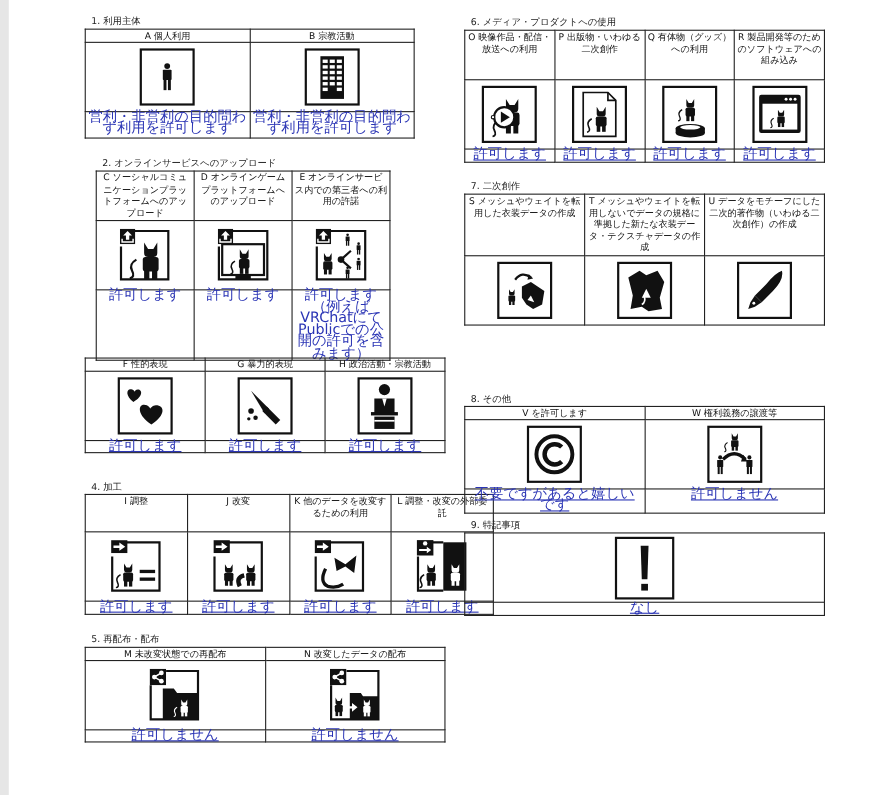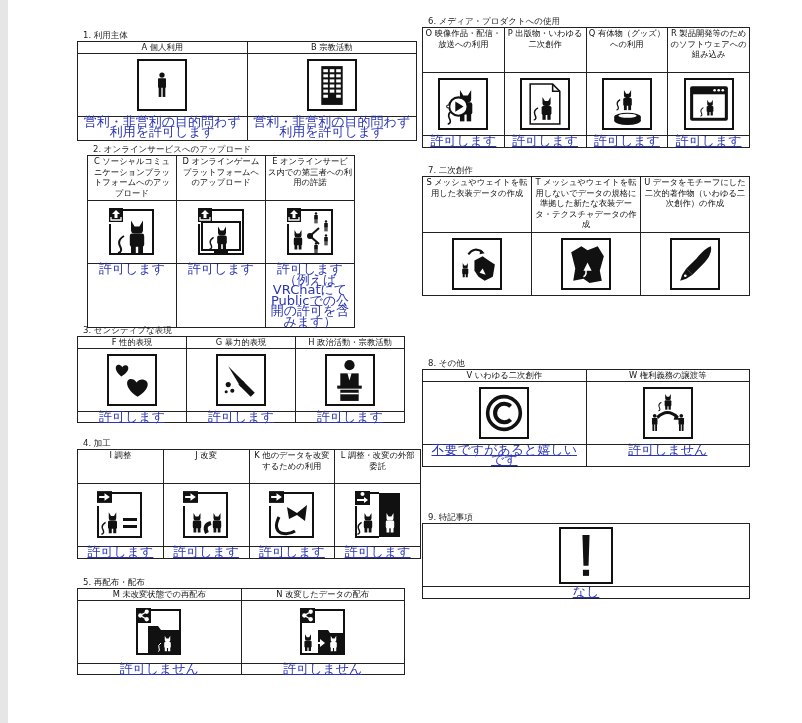--- a/index.html
+++ b/index.html
@@ -58,21 +58,21 @@
     <symbol id="share" viewBox="0 0 14 14">
       <rect x="0" y="0" width="14" height="14" fill="#111"></rect>
       <circle cx="10" cy="3.5" r="2" fill="#fff"></circle>
       <circle cx="4" cy="7" r="2" fill="#fff"></circle>
       <circle cx="10" cy="10.5" r="2" fill="#fff"></circle>
       <path d="M10 3.5 L4 7 L10 10.5" stroke="#fff" stroke-width="1.3" fill="none"></path>
     </symbol>
   </defs>
 </svg>
 
-<div class="section" style="left:77px; top:30px; width:340px;">
+<div class="section" style="left:77px; top:15px; width:300px;">
   <div class="sec-title">1. 利用主体</div>
   <table class="lic">
     <tbody>
         <tr style="height:11px">
       <td class="hd">A 個人利用</td>
       <td class="hd">B 宗教活動</td>
     </tr>
     <tr style="height:63px">
       <td class="img"><span class="pict"><svg viewBox="0 0 45 47">
                 <use href="#person" x="16" y="5" width="13" height="37" color="#111"></use>
@@ -147,21 +147,20 @@
     <tr style="height:45px">
       <td class="ft">許可します</td>
       <td class="ft">許可します</td>
       <td class="ft">許可します（例えばVRChatにてPublicでの公開の許可を含みます）</td>
     </tr>
   </tbody>
     </table>
 </div>
 
 <div class="section" style="left:77px; top:325px; width:328px;">
-  <div class="sec-title">3. センシティブな表現</div>
   <table class="lic">
     <tbody>
         <tr style="height:11px">
       <td class="hd">F 性的表現</td>
       <td class="hd">G 暴力的表現</td>
       <td class="hd">H 政治活動・宗教活動</td>
     </tr>
     <tr style="height:63px">
       <td class="img"><span class="pict"><svg viewBox="0 0 45 47">
                 <path d="M12 20 C4 14 6 7 11 9 C13 10 13 11 13 11 C13 11 14 9 16 9 C20 9 21 15 12 20 Z" fill="#111"></path>
@@ -185,21 +184,21 @@
     </tr>
     <tr style="height:11px">
       <td class="ft under"><span>許可します</span></td>
       <td class="ft under"><span>許可します</span></td>
       <td class="ft under"><span>許可します</span></td>
     </tr>
   </tbody>
     </table>
 </div>
 
-<div class="section" style="left:77px; top:438px; width:344px;">
+<div class="section" style="left:77px; top:438px; width:372px;">
   <div class="sec-title">4. 加工</div>
   <table class="lic">
     <tbody>
         <tr style="height:34px">
       <td class="hd">I 調整</td>
       <td class="hd">J 改変</td>
       <td class="hd">K 他のデータを改変するための利用</td>
       <td class="hd">L 調整・改変の外部委託</td>
     </tr>
     <tr style="height:63px">
@@ -360,21 +359,21 @@
     </tr>
   </tbody>
     </table>
 </div>
 
 <div class="section" style="left:422px; top:358px; width:328px;">
   <div class="sec-title">8. その他</div>
   <table class="lic">
     <tbody>
         <tr style="height:11px">
-      <td class="hd">V いわゆる二次創作</td>
+      <td class="hd">V を許可します</td>
       <td class="hd">W 権利義務の譲渡等</td>
     </tr>
     <tr style="height:63px">
       <td class="img"><span class="pict"><svg viewBox="0 0 45 47">
                 <circle cx="22.5" cy="23.5" r="16" stroke="#111" stroke-width="3.5" fill="none"></circle>
                 <path d="M29 17 A9 9 0 1 0 29 30" stroke="#111" stroke-width="4" fill="none"></path>
               </svg></span></td>
       <td class="img"><span class="pict"><svg viewBox="0 0 45 47">
                 <use href="#cat" x="17" y="3" width="11" height="18" color="#111"></use>
                 <use href="#tail" x="12" y="12" width="5" height="10" color="#111"></use>
@@ -385,21 +384,21 @@
               </svg></span></td>
     </tr>
     <tr style="height:11px">
       <td class="ft under"><span>不要ですがあると嬉しいです</span></td>
       <td class="ft under"><span>許可しません</span></td>
     </tr>
   </tbody>
     </table>
 </div>
 
-<div class="section" style="left:422px; top:473px; width:328px;margin-top:39px;">
+<div class="section" style="left:422px; top:473px; width:328px;">
   <div class="sec-title">9. 特記事項</div>
   <table class="lic">
     <tbody>
     <tr style="height:63px">
       <td class="img"><span class="pict" style="width:54px;height:57px;"><svg viewBox="0 0 49 52">
                 <path d="M21 6 L28 6 L27 36 L22 36 Z" fill="#111"></path>
                 <rect x="21.5" y="40" width="6" height="6" fill="#111"></rect>
               </svg></span></td>
     </tr>
     <tr style="height:11px">

